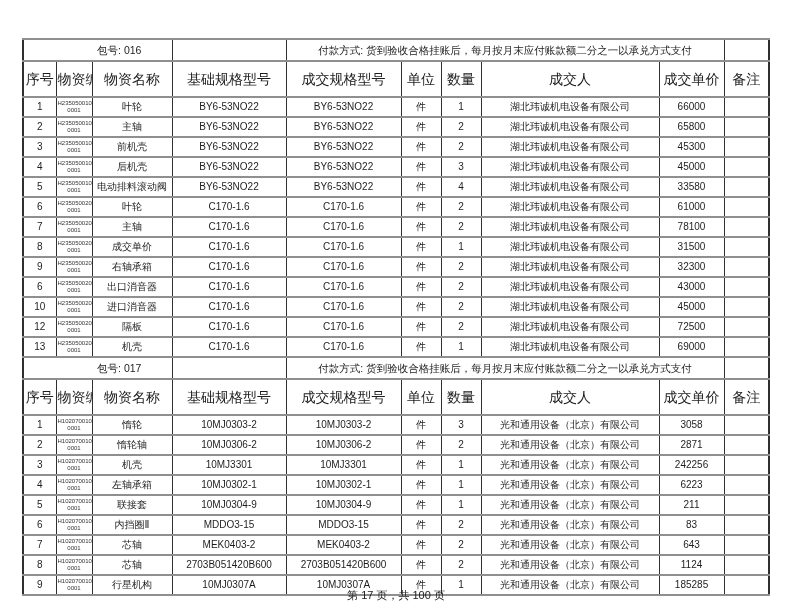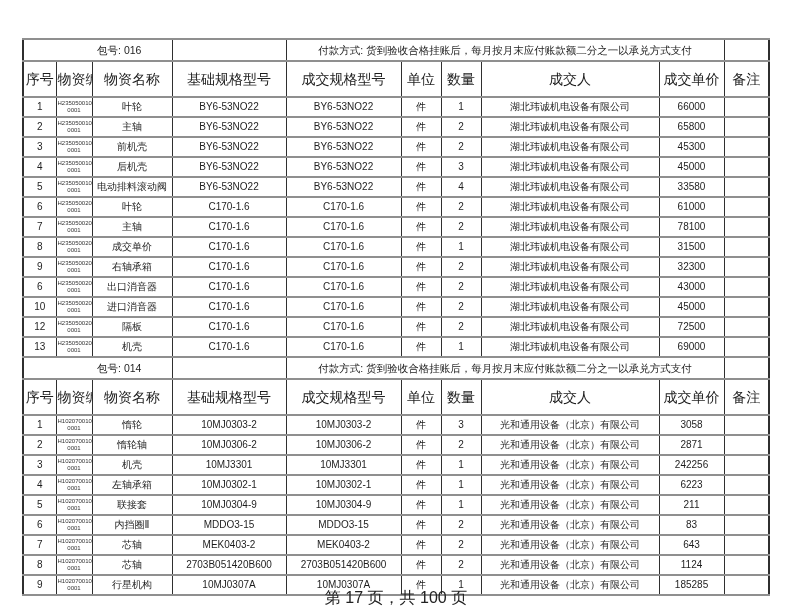--- a/index.html
+++ b/index.html
@@ -38,21 +38,21 @@
   tr.divider-row td.pkg { text-align: center; padding-left: 44px; }
   tr.header-row td { height: 36px; font-size: 14px; }
   tr.data-row td { height: 20px; }
 
   td.tiny, .code-line { font-size: 6px; line-height: 1.25; letter-spacing: 0; white-space: normal; }
   td.code-cell { font-size: 6px; color: #333; }
   .code-line { display: block; }
 
   .footer {
     position: absolute; left: 0; top: 588px; width: 792px;
-    text-align: center; font-size: 16px; color: #222;
+    text-align: center; font-size: 11px; color: #222;
   }
 </style>
 </head>
 <body>
 
 <div class="page">
 
   <table class="results">
     <colgroup>
       <col style="width:33px">
@@ -235,21 +235,21 @@
           <td>机壳</td>
           <td>C170-1.6</td>
           <td>C170-1.6</td>
           <td>件</td>
           <td>1</td>
           <td>湖北玮诚机电设备有限公司</td>
           <td>69000</td>
           <td></td>
         </tr>
         <tr class="divider-row">
-          <td colspan="3" class="pkg">包号: 014</td>
+          <td colspan="3" class="pkg">包号: 017</td>
           <td colspan="1"></td>
           <td colspan="5">付款方式: 货到验收合格挂账后，每月按月末应付账款额二分之一以承兑方式支付</td>
           <td colspan="1"></td>
         </tr>
         <tr class="header-row">
           <td>序号</td>
           <td class="tiny">物资编码</td>
           <td>物资名称</td>
           <td>基础规格型号</td>
           <td>成交规格型号</td>

